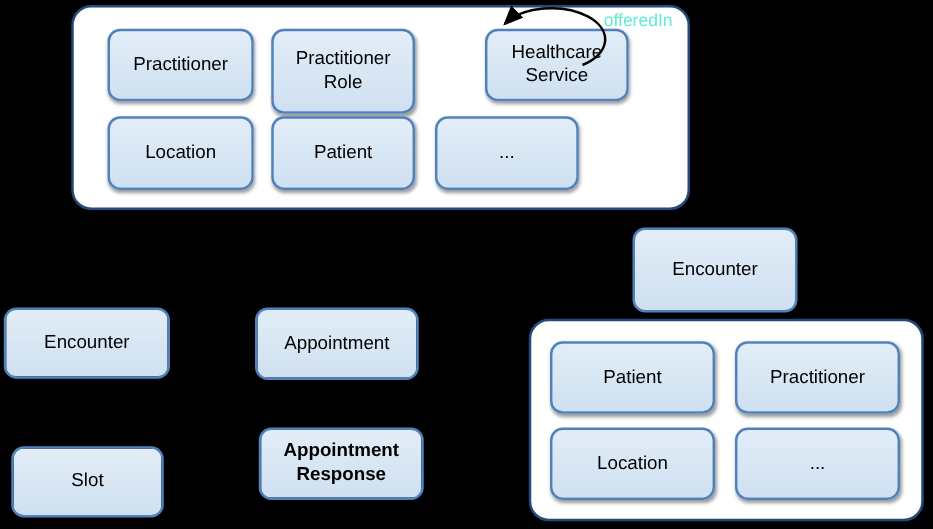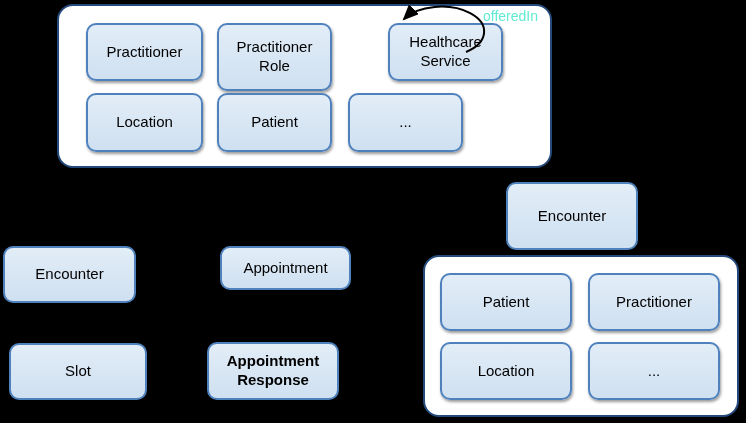--- a/index.html
+++ b/index.html
@@ -60,22 +60,22 @@
   .b-healthcare-service { left: 348px; top: 23px;  width: 115px; height: 58px; margin-left: 40px; }
   .b-location-1         { left: 86px;  top: 93px;  width: 117px; height: 59px; }
   .b-patient-1          { left: 217px; top: 93px;  width: 115px; height: 59px; }
   .b-ellipsis-1         { left: 348px; top: 93px;  width: 115px; height: 59px; }
   
   .c-top    { left: 57px;  top: 4px;   width: 495px; height: 164px; }
   .c-bottom { left: 423px; top: 255px; width: 316px; height: 162px; }
   
   .b-encounter            { left: 506px; top: 182px; width: 132px; height: 68px; }
   .b-schedule             { left: 3px;   top: 246px; width: 133px; height: 57px; }
-  .b-slot                 { left: 9px;   top: 343px; width: 138px; height: 57px; }
-  .b-appointment          { left: 220px; top: 246px; width: 131px; height: 44px; }
+  .b-slot                 { left: 9px;   top: 357px; width: 122px; height: 57px; }
+  .b-appointment          { left: 204px; top: 246px; width: 131px; height: 58px; }
   .b-appointment-response { left: 207px; top: 342px; width: 132px; height: 58px; font-weight: bold; }
   
   .b-patient-2      { left: 440px; top: 273px; width: 132px; height: 58px; }
   .b-practitioner-2 { left: 588px; top: 273px; width: 132px; height: 58px; }
   .b-location-2     { left: 440px; top: 342px; width: 132px; height: 58px; }
   .b-ellipsis-2     { left: 588px; top: 342px; width: 132px; height: 58px; }
 </style>
 </head>
 <body>
 

